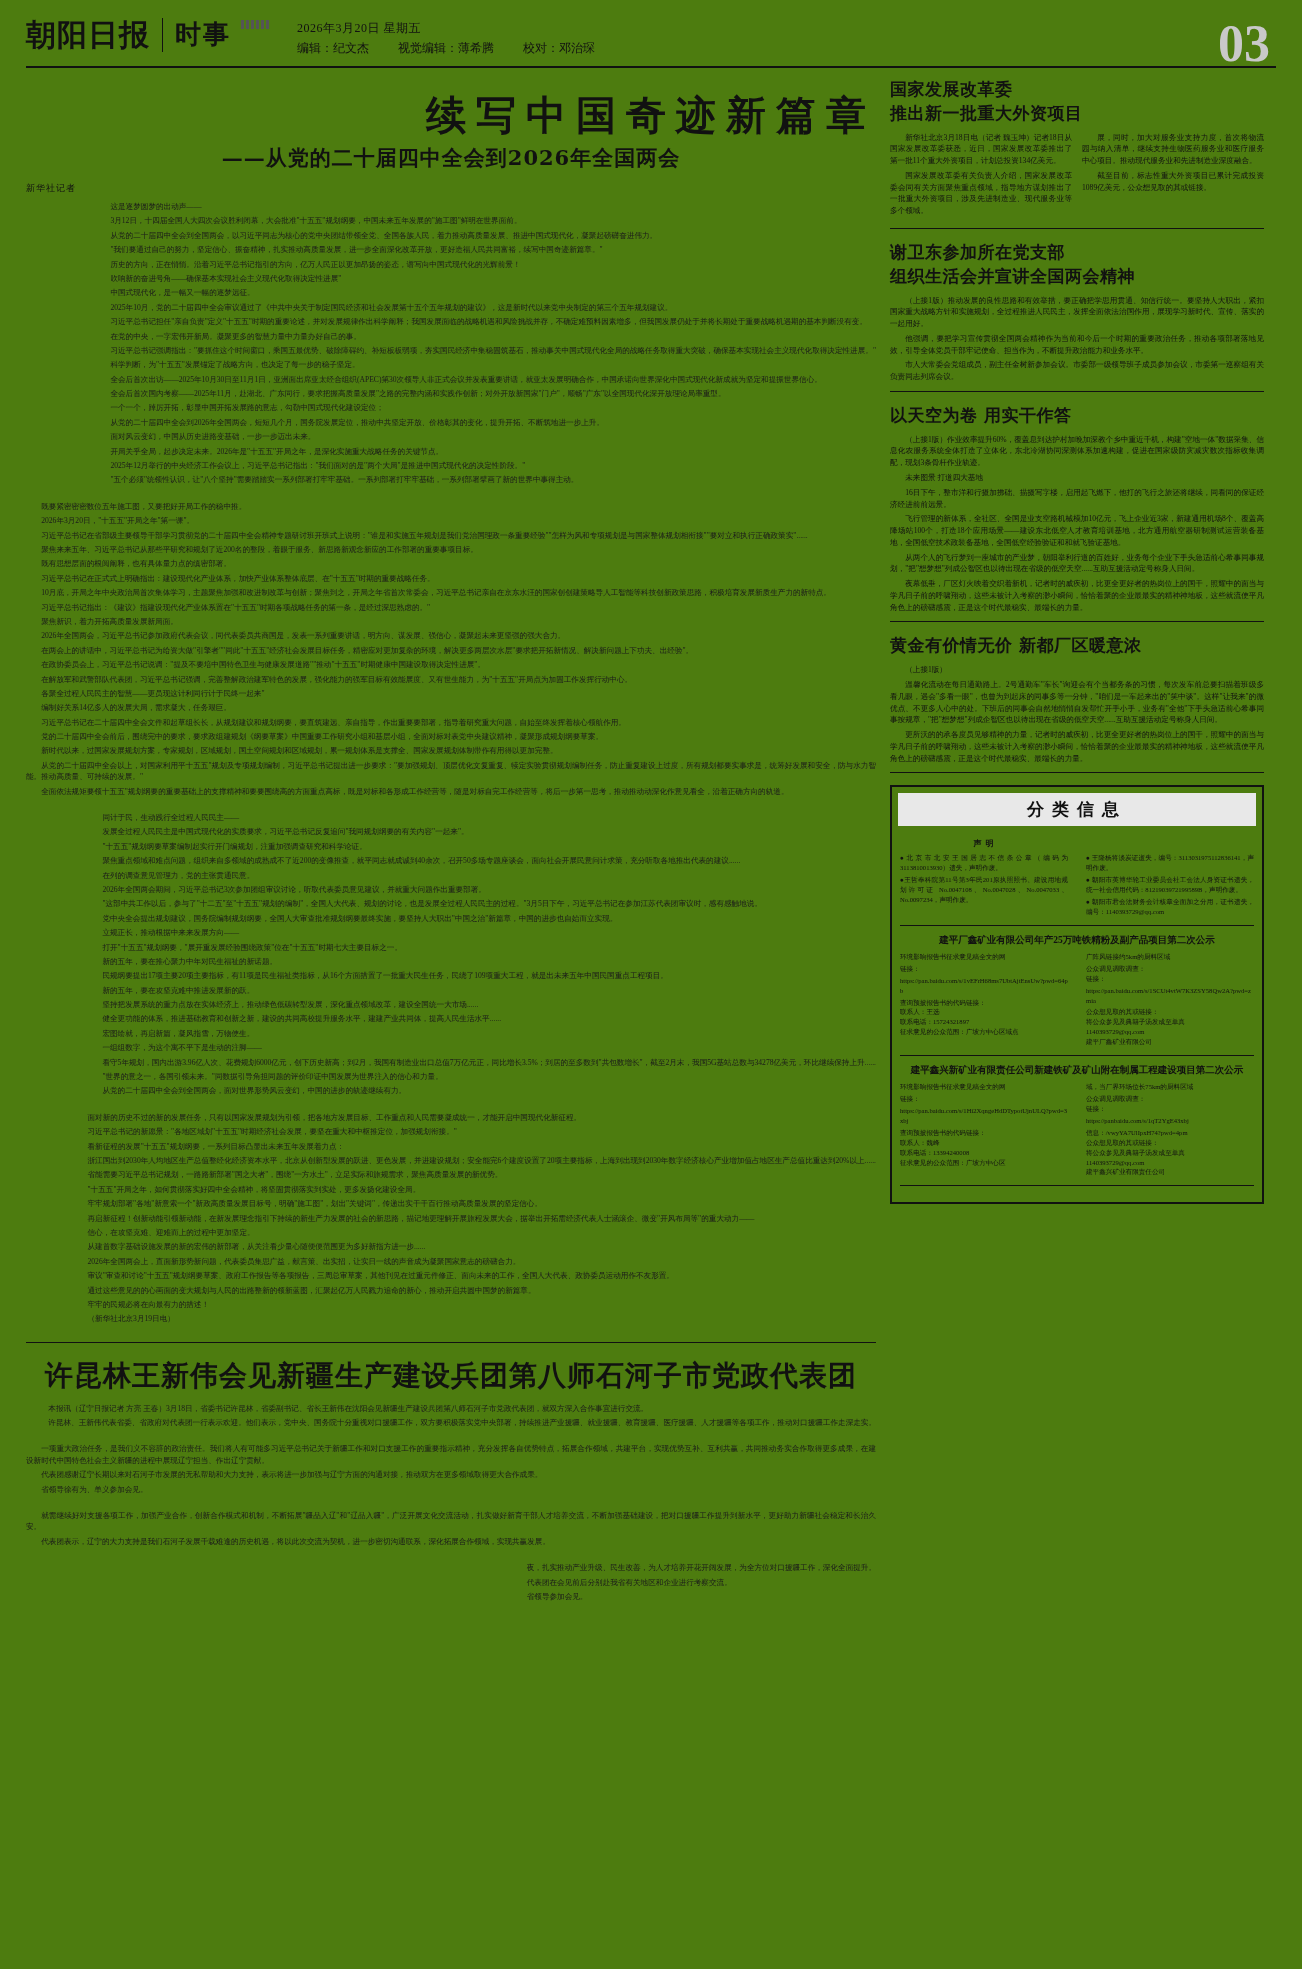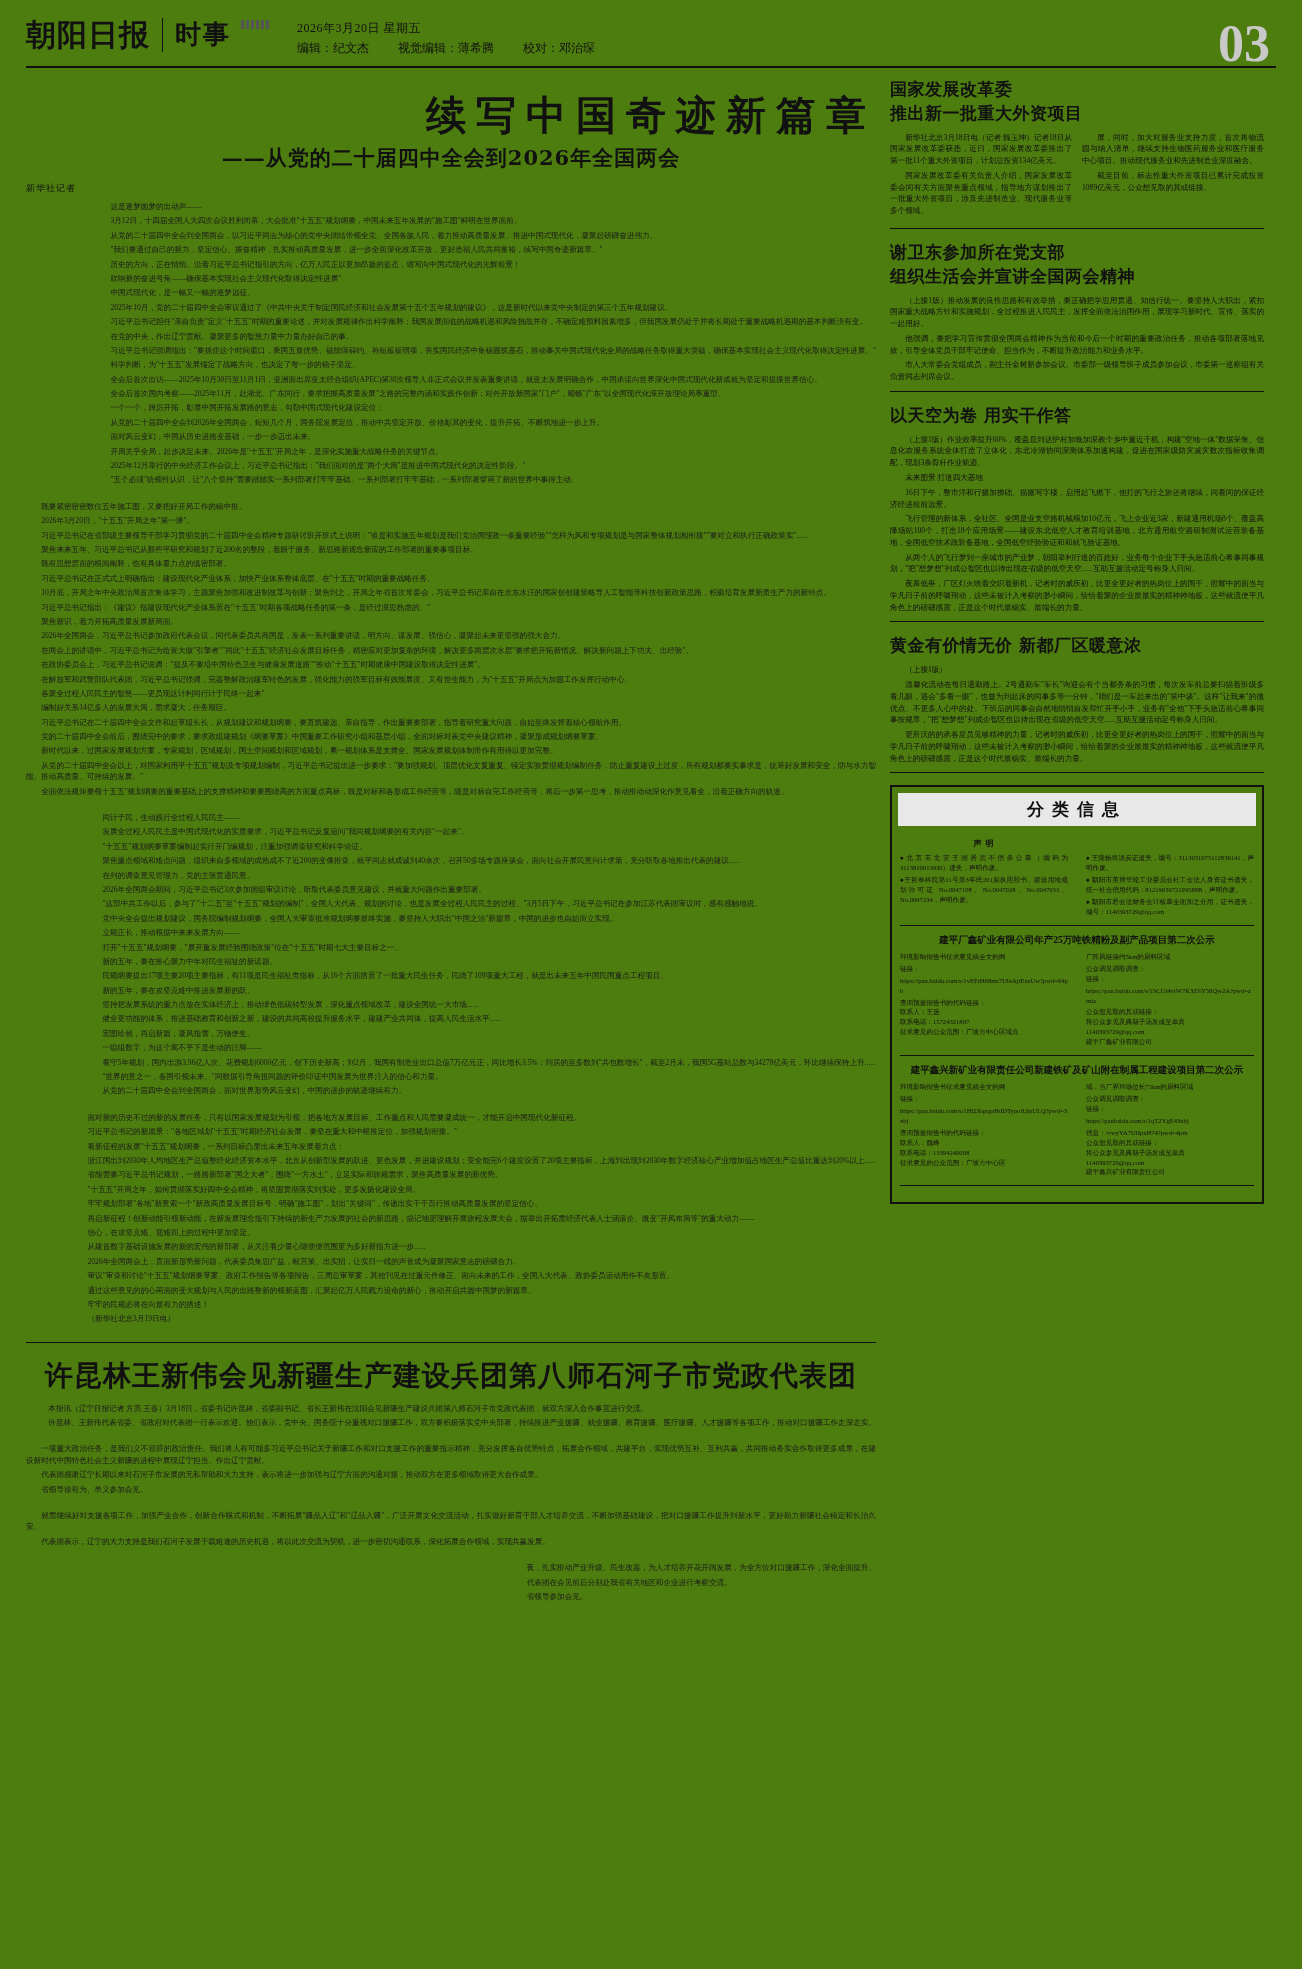--- a/index.html
+++ b/index.html
@@ -222,21 +222,21 @@
           <div class="col" id="mc0">
               <p>这是逐梦圆梦的出动声——</p>
               <p>3月12日，十四届全国人大四次会议胜利闭幕，大会批准"十五五"规划纲要，中国未来五年发展的"施工图"鲜明在世界面前。</p>
               <p>从党的二十届四中全会到全国两会，以习近平同志为核心的党中央团结带领全党、全国各族人民，着力推动高质量发展、推进中国式现代化，凝聚起磅礴奋进伟力。</p>
               <p>"我们要通过自己的努力，坚定信心、振奋精神，扎实推动高质量发展，进一步全面深化改革开放，更好造福人民共同富裕，续写中国奇迹新篇章。"</p>
               <p>历史的方向，正在悄悄。沿着习近平总书记指引的方向，亿万人民正以更加昂扬的姿态，谱写向中国式现代化的光辉前景！</p>
               <p>吹响新的奋进号角——确保基本实现社会主义现代化取得决定性进展"</p>
               <p>中国式现代化，是一幅又一幅的逐梦远征。</p>
               <p>2025年10月，党的二十届四中全会审议通过了《中共中央关于制定国民经济和社会发展第十五个五年规划的建议》，这是新时代以来党中央制定的第三个五年规划建议。</p>
               <p>习近平总书记担任"亲自负责"定义"十五五"时期的重要论述，并对发展规律作出科学阐释；我国发展面临的战略机遇和风险挑战并存，不确定难预料因素增多，但我国发展仍处于并将长期处于重要战略机遇期的基本判断没有变。</p>
-              <p>在党的中央，作出辽宁贡献。凝聚更多的智慧力量中力量办好自己的事。</p>
+              <p>在党的中央，一字宏伟开新局。凝聚更多的智慧力量中力量办好自己的事。</p>
               <p>习近平总书记强调指出："要抓住这个时间窗口，乘国五最优势、破除障碍约、补短板板弱项，夯实国民经济中集稳固筑基石，推动事关中国式现代化全局的战略任务取得重大突破，确保基本实现社会主义现代化取得决定性进展。"</p>
               <p>科学判断，为"十五五"发展锚定了战略方向，也决定了每一步的稳子坚定。</p>
               <p>全会后首次出访——2025年10月30日至11月1日，亚洲面出席亚太经合组织(APEC)第30次领导人非正式会议并发表重要讲话，就亚太发展明确合作，中国承诺向世界深化中国式现代化新成就为坚定和提振世界信心。</p>
               <p>全会后首次国内考察——2025年11月，赴湖北、广东同行，要求把握高质量发展"之路的完整内涵和实践作创新；对外开放新国家"门户"，顺畅"广东"以全国现代化深开放理论局率重型。</p>
               <p>一个一个，踔厉开拓，彰显中国开拓发展路的意志，勾勒中国式现代化建设定位；</p>
               <p>从党的二十届四中全会到2026年全国两会，短短几个月，国务院发展定位，推动中共坚定开放、价格彰其的变化，提升开拓、不断筑地进一步上升。</p>
               <p>面对风云变幻，中国从历史进路变基础，一步一步迈出未来。</p>
               <p>开局关乎全局，起步决定未来。2026年是"十五五"开局之年，是深化实施重大战略任务的关键节点。</p>
               <p>2025年12月举行的中央经济工作会议上，习近平总书记指出："我们面对的是"两个大局"是推进中国式现代化的决定性阶段。"</p>
               <p>"五个必须"统领性认识，让"八个坚持"需要踏踏实一系列部署打牢牢基础。一系列部署打牢牢基础，一系列部署擘画了新的世界中事得主动。</p>

